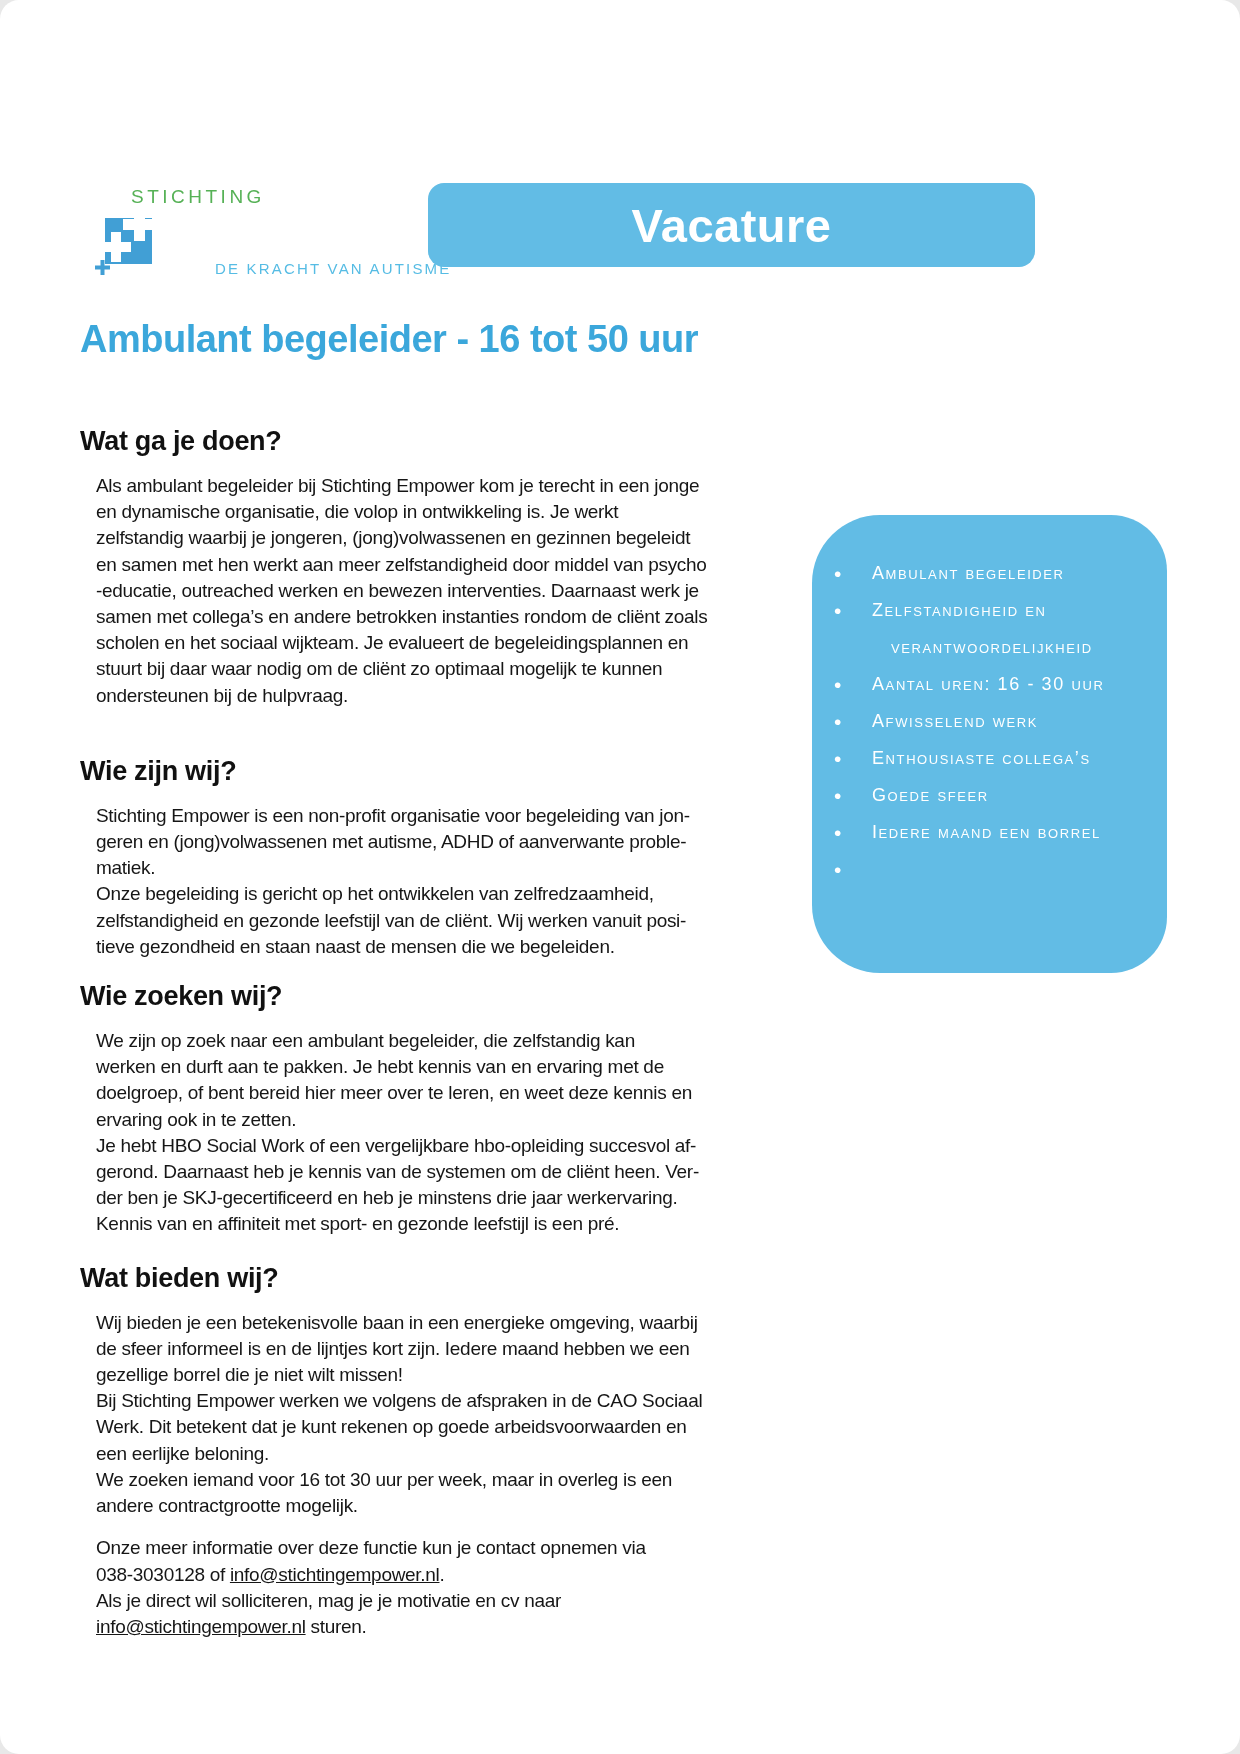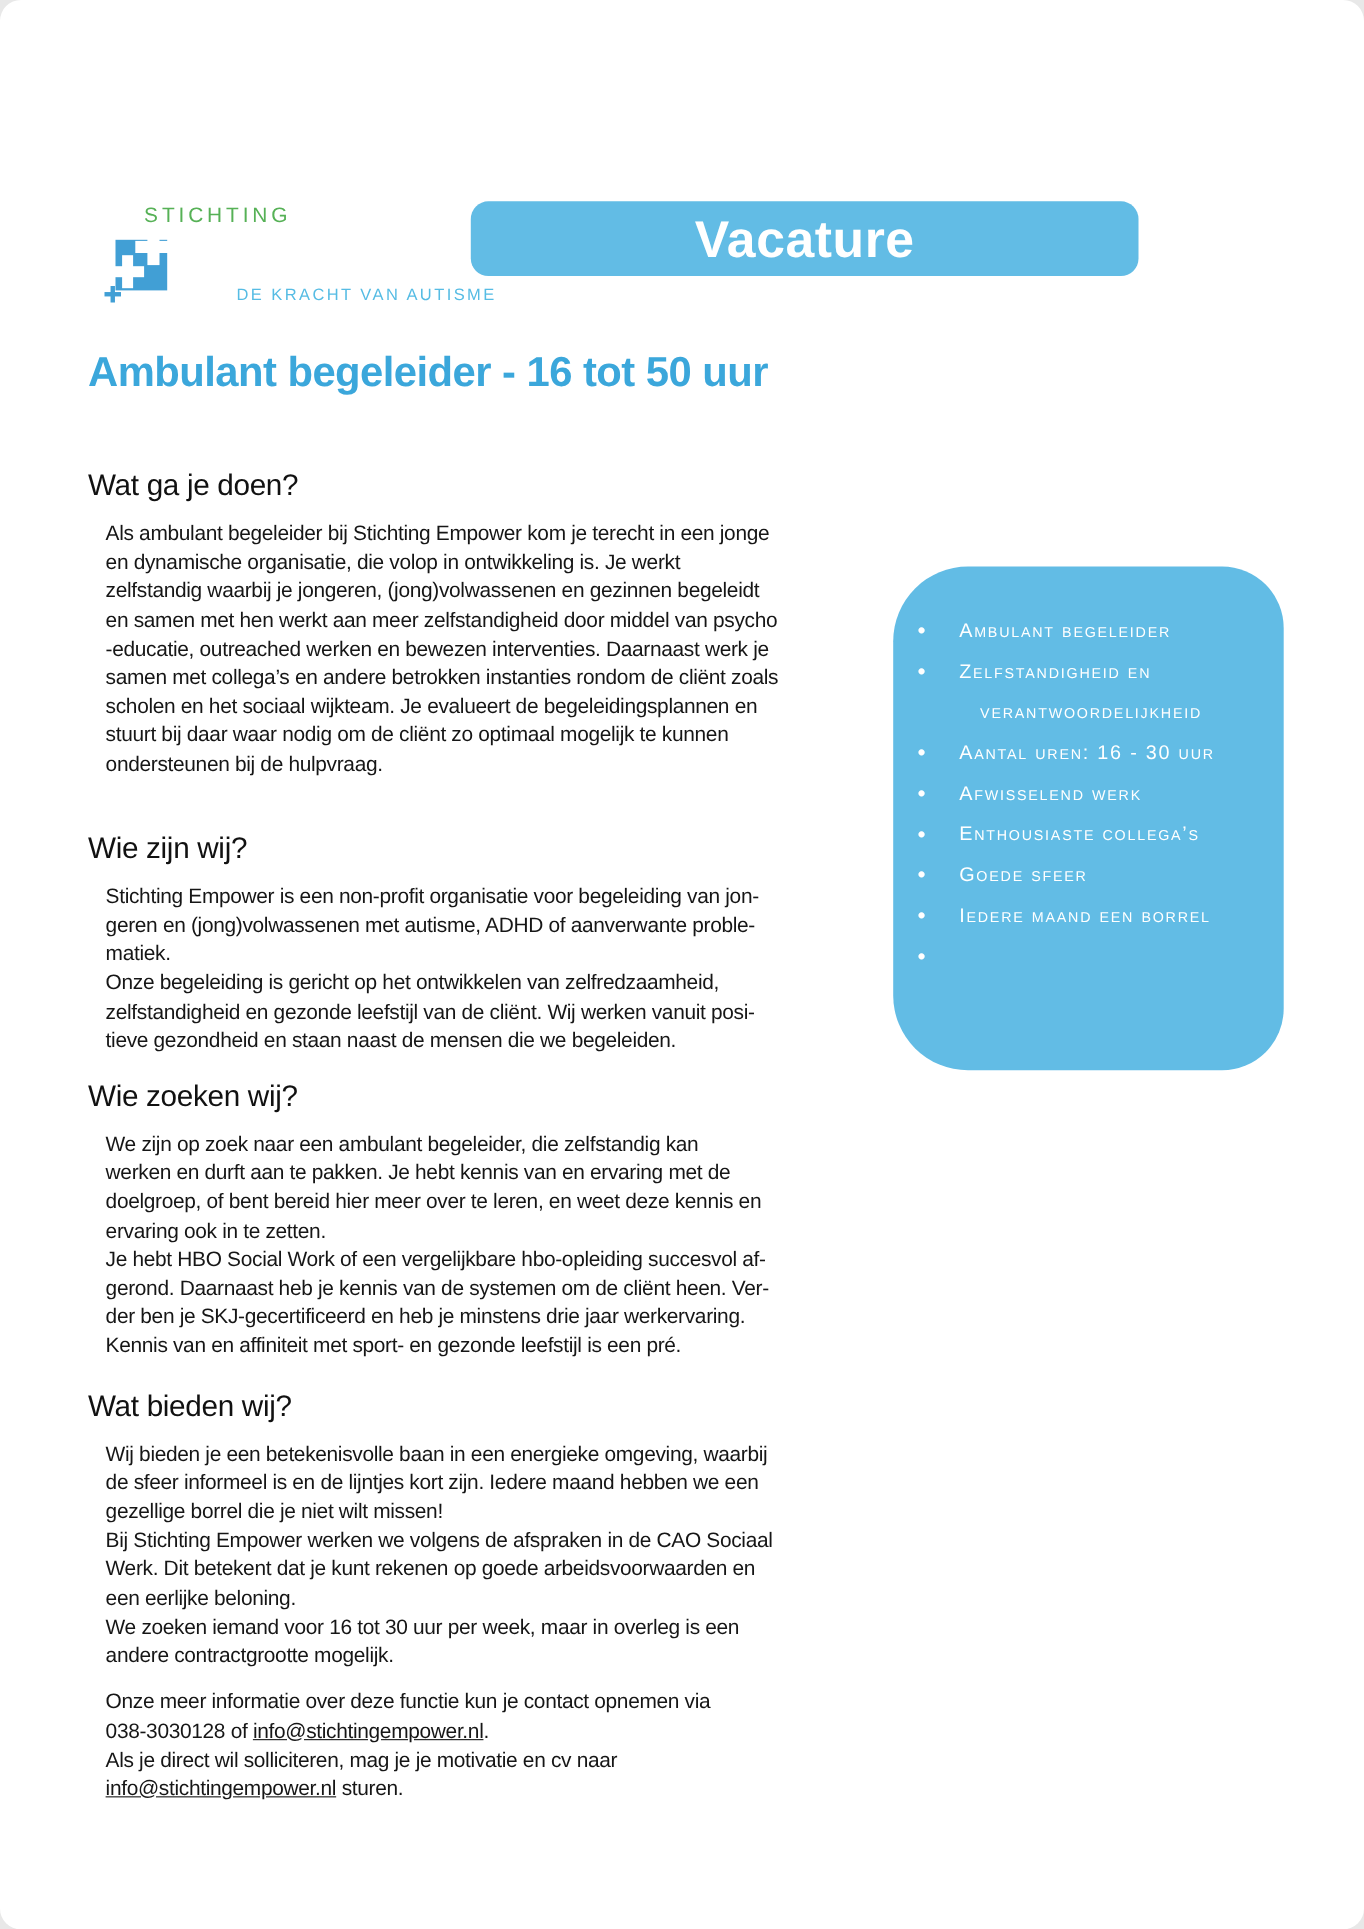--- a/index.html
+++ b/index.html
@@ -26,39 +26,39 @@
     font-size:53px; font-weight:700; color:#3fa53f; letter-spacing:-1px;
     line-height:1;
   }
   .logo-tagline {
     position:absolute; left:140px; top:74px;
     font-size:15px; letter-spacing:2.2px; color:#56bce4; font-weight:400;
     white-space:nowrap;
   }
 
   .banner {
-    position:absolute; left:428px; top:183px; width:607px; height:68px;
+    position:absolute; left:428px; top:183px; width:607px; height:84px;
     background:#62bce5; border-radius:16px;
     display:flex; align-items:center; justify-content:center;
   }
   .banner-label {
     color:#ffffff; font-size:47px; font-weight:700; letter-spacing:0.5px;
   }
 
   
   .page-title {
     position:absolute; left:80px; top:318px;
     color:#3ba7db; font-size:38px; font-weight:700; letter-spacing:-0.5px;
   }
 
   
   .main-col { position:absolute; left:80px; top:425px; width:740px; }
   .main-col h2 {
     margin:0 0 13px 0;
-    font-size:27px; font-weight:400; color:#111; letter-spacing:-0.3px;
+    font-size:27px; font-weight:700; color:#111; letter-spacing:-0.3px;
     line-height:32px;
   }
   .main-col p.body {
     margin:16px;
     font-size:19px; line-height:26.2px; letter-spacing:-0.3px;
     white-space:pre-line; color:#161616;
   }
   .mt-xl { margin-top:46px !important; }
   .mt-md { margin-top:24px !important; }
   .mt-sm { margin-top:20px !important; }

